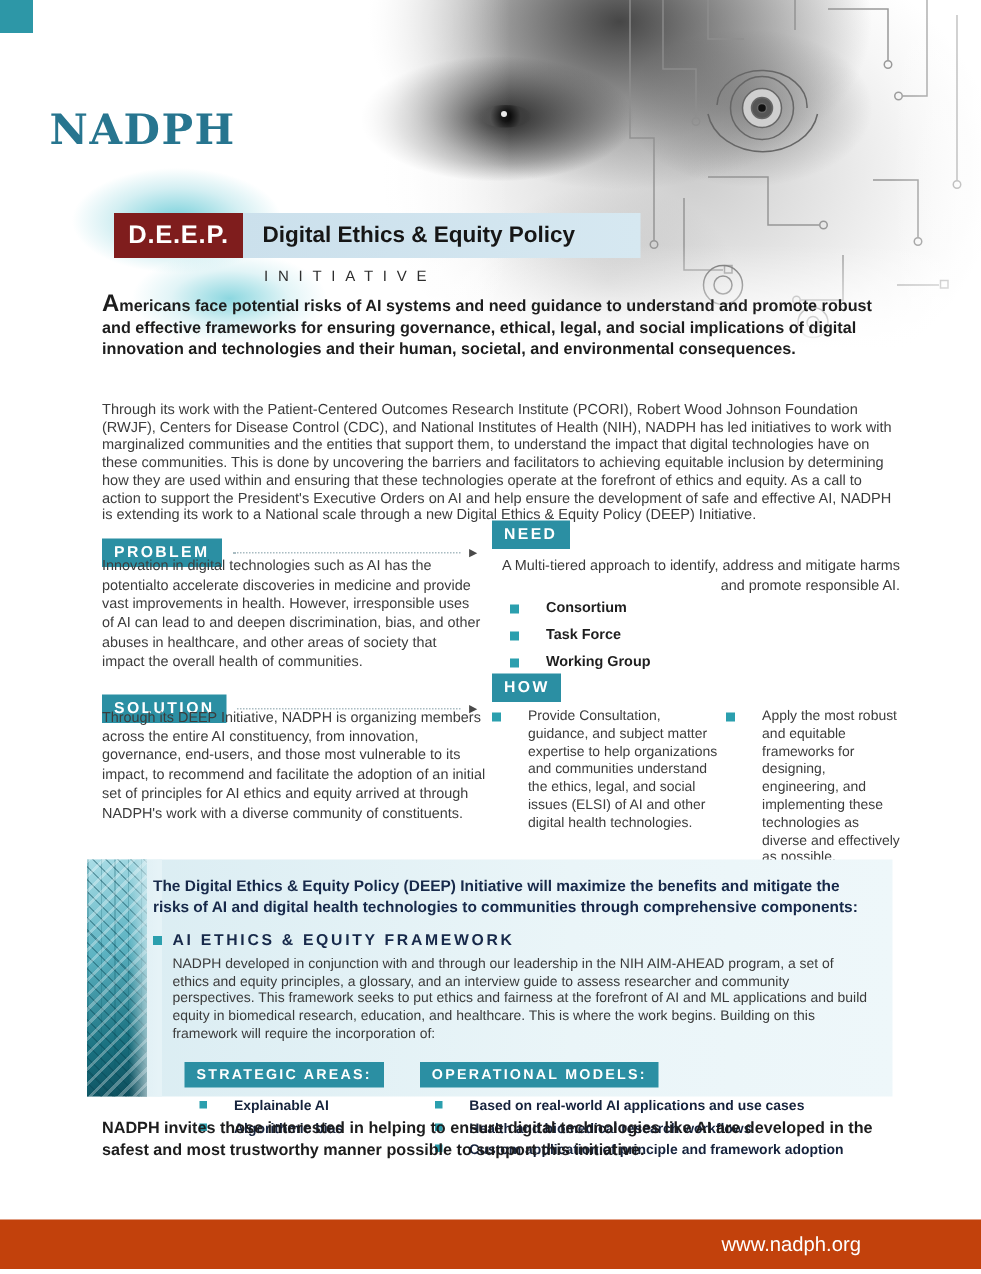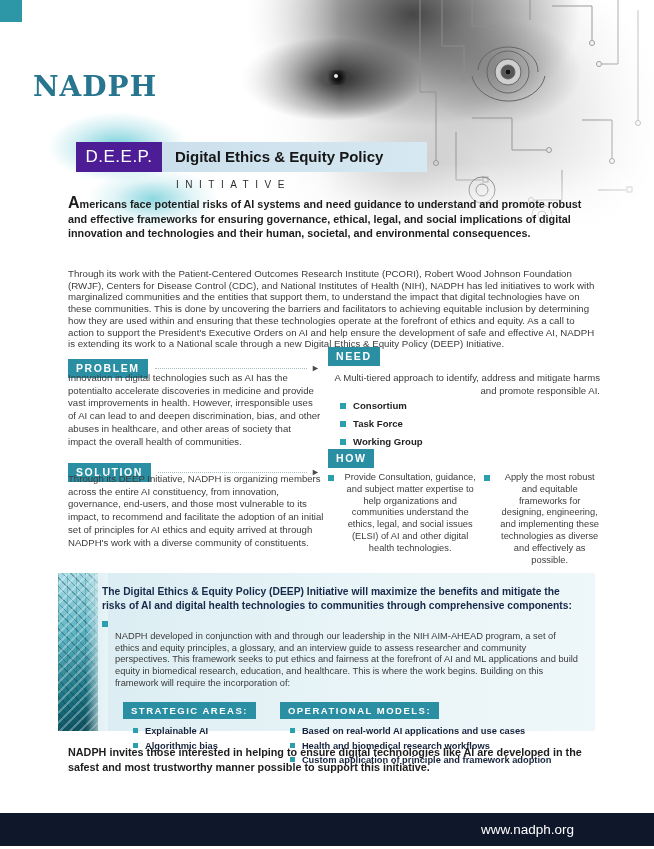--- a/index.html
+++ b/index.html
@@ -32,43 +32,43 @@
 
   
   .logo { position:absolute; left:33px; top:70px; font-family:"DejaVu Serif", serif; font-weight:bold;
     font-size:28px; letter-spacing:1px; color:#27758f; }
 
   
   .glow1 { position:absolute; left:48px; top:112px; width:140px; height:70px;
     background:radial-gradient(closest-side, rgba(110,205,216,0.95), rgba(160,220,228,0.45) 62%, rgba(255,255,255,0) 100%); }
   .glow2 { position:absolute; left:88px; top:168px; width:130px; height:62px;
     background:radial-gradient(closest-side, rgba(120,208,218,0.85), rgba(170,224,231,0.35) 60%, rgba(255,255,255,0) 100%); }
-  .deep-box { position:absolute; left:76px; top:142px; width:86px; height:30px; background:#4c1d95;
-    color:#ffffff; font-weight:normal; font-size:17px; text-align:center; line-height:30px; letter-spacing:0.5px; }
+  .deep-box { position:absolute; left:76px; top:142px; width:86px; height:30px; background:#7f1d1d;
+    color:#ffffff; font-weight:bold; font-size:17px; text-align:center; line-height:30px; letter-spacing:0.5px; }
   .band { position:absolute; left:162px; top:142px; width:265px; height:30px;
     background:linear-gradient(to right,#cbe0ec,#d6e8f1); color:#161616; font-weight:bold; font-size:15px;
     line-height:30px; padding-left:13px; }
   .initiative { position:absolute; left:176px; top:179px; font-size:10px; letter-spacing:6.5px; color:#2e2e2e; }
 
   
   .lead { position:absolute; left:68px; top:197px; width:528px; font-size:10.8px; line-height:14.6px;
     font-weight:bold; color:#1d1d1d; }
   .lead .dropcap { font-size:16px; line-height:10px; }
   .intro-body { position:absolute; left:68px; top:268px; width:530px; font-size:9.7px; line-height:11.7px; color:#3c3c3c; }
 
   
   .hdr-row { position:absolute; display:flex; align-items:center; }
   .teal-tag { display:inline-block; background:#2b8fa3; color:#ffffff; font-weight:bold;
     font-size:10.5px; letter-spacing:1.6px; padding:3px 8px 4px 8px; white-space:nowrap; }
   .dots { flex:1; border-bottom:1.5px dotted #a9bcc2; margin:0 4px 0 7px; height:1px; }
   .arrow { font-size:9px; color:#4a4a4a; line-height:1; }
   .col-text { position:absolute; font-size:9.6px; line-height:12.7px; color:#3c3c3c; }
 
   .sq { display:inline-block; width:6px; height:6px; background:#2b9fae; flex:0 0 auto; margin-top:3px; }
-  .mini-row { display:flex; gap:7px; align-items:flex-start;text-align:center; }
+  .mini-row { display:flex; gap:18px; align-items:flex-start; }
   .mini-row .lbl { font-size:9.6px; font-weight:bold; color:#1e1e1e; line-height:12px; }
   .how-list { position:absolute; display:flex; flex-direction:row; gap:5px; }
   .how-list .lbl { font-size:9.3px; font-weight:normal; color:#3c3c3c; line-height:11.8px; }
   .need-list { position:absolute; display:flex; flex-direction:column; gap:6px; }
 
   
   .panel { position:absolute; left:58px; top:573px; width:537px; height:158px;
     background:linear-gradient(to right,#d9ecf2,#eaf5f8 60%,#eef7fa); }
   .panel-strip { position:absolute; left:0; top:0; bottom:0; width:40px;
     background:
@@ -85,21 +85,21 @@
   .fw-body { margin-left:13px; margin-top:4px; width:466px; font-size:9.3px; line-height:11.6px; color:#3a3a3a; }
   .panel-cols { display:flex; margin-top:11px; margin-left:21px; gap:24px; }
   .panel-col .teal-tag { font-size:9.5px; letter-spacing:1.5px; padding:3px 8px; }
   .panel-col-list { margin-top:7px; margin-left:10px; display:flex; flex-direction:column; gap:4px; }
   .panel-col-list .sq { width:5px; height:5px; margin-top:2px; }
   .panel-col-list .lbl { font-size:9.3px; font-weight:bold; color:#15223c; line-height:10.5px; }
 
   
   .closing { position:absolute; left:68px; top:745px; width:524px; font-size:10.8px; line-height:14.6px;
     font-weight:bold; color:#1d1d1d; }
-  .footer { position:absolute; left:0; top:813px; width:654px; height:33px; background:#0f172a; }
+  .footer { position:absolute; left:0; top:813px; width:654px; height:33px; background:#c2410c; }
   .footer a { position:absolute; right:80px; top:0; line-height:33px; color:#ffffff; font-size:13.5px; text-decoration:none; }
 </style>
 </head>
 <body>
 
 <div class="page">
 
   <div class="corner-square"></div>
 
   <div class="hero">
@@ -202,20 +202,21 @@
       </div>
   </div>
 
   <div class="panel">
     <div class="panel-strip"></div>
     <div class="panel-strip-fade"></div>
     <div class="panel-content">
       <div class="panel-headline">The Digital Ethics &amp; Equity Policy (DEEP) Initiative will maximize the benefits and mitigate the risks of AI and digital health technologies to communities through comprehensive components:</div>
       <div class="fw-title-row">
         <span class="sq" style="margin-top:0;"></span>
+        <span class="fw-title">AI ETHICS &amp; EQUITY FRAMEWORK</span>
       </div>
       <div class="fw-body">NADPH developed in conjunction with and through our leadership in the NIH AIM-AHEAD program, a set of ethics and equity principles, a glossary, and an interview guide to assess researcher and community perspectives. This framework seeks to put ethics and fairness at the forefront of AI and ML applications and build equity in biomedical research, education, and healthcare. This is where the work begins. Building on this framework will require the incorporation of:</div>
       <div class="panel-cols">
         <div class="panel-col">
           <span class="teal-tag">STRATEGIC AREAS:</span>
           <div class="panel-col-list">
             <div class="mini-row">
                 <span class="sq"></span>
                 <span class="lbl">Explainable AI</span>
               </div>

